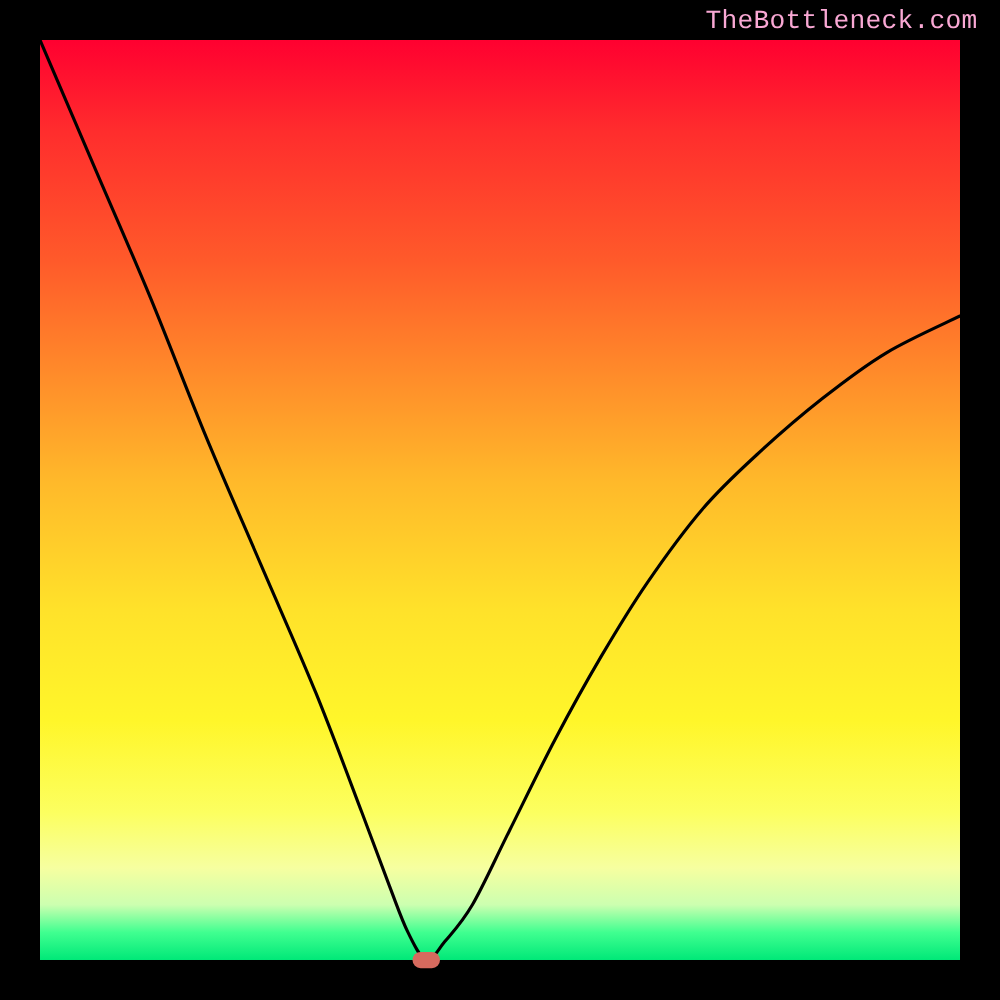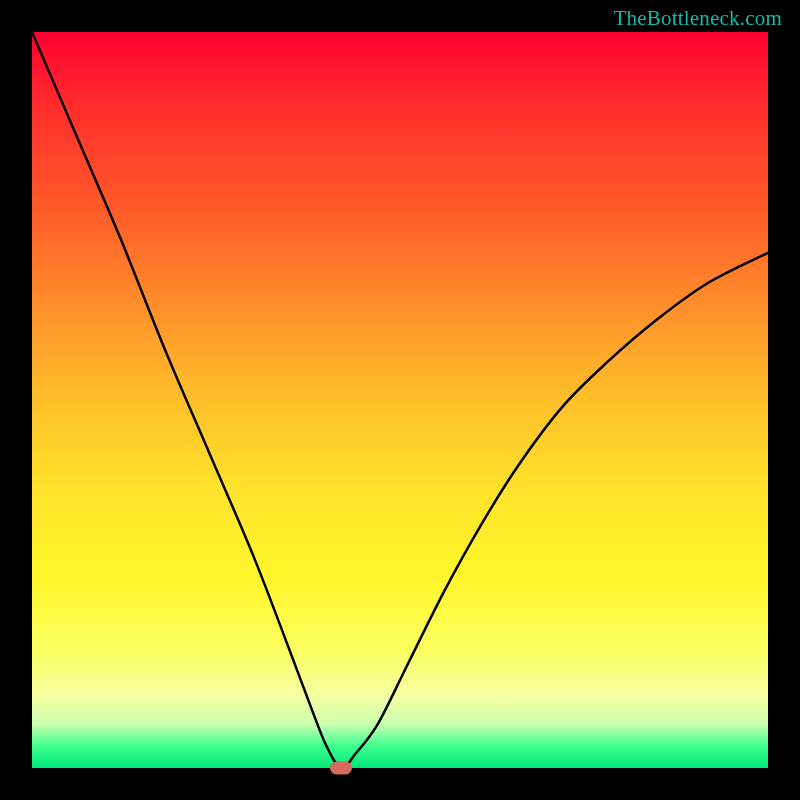--- a/index.html
+++ b/index.html
@@ -34,24 +34,24 @@
       #f6ffa0 90%,
       #ccffb0 94%,
       #40ff90 97%,
       #00e878 100%
     );
   }
   .watermark {
     position: absolute;
     top: 6px;
     right: 18px;
-    font-family: Liberation Serif, serif;
+    font-family: Liberation Mono, monospace;
     font-size: 21px;
     font-weight: 500;
-    color: #14b8a6;
+    color: #f9a8d4;
     letter-spacing: 0.2px;
   }
   .curve-svg {
     position: absolute;
     left: 0;
     top: 0;
     width: 736px;
     height: 736px;
   }
   .marker {

